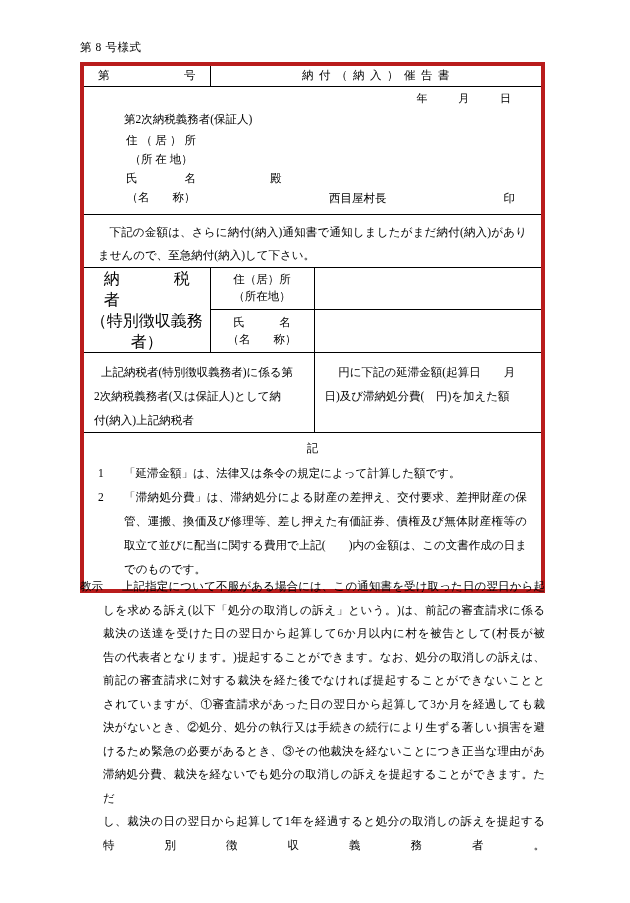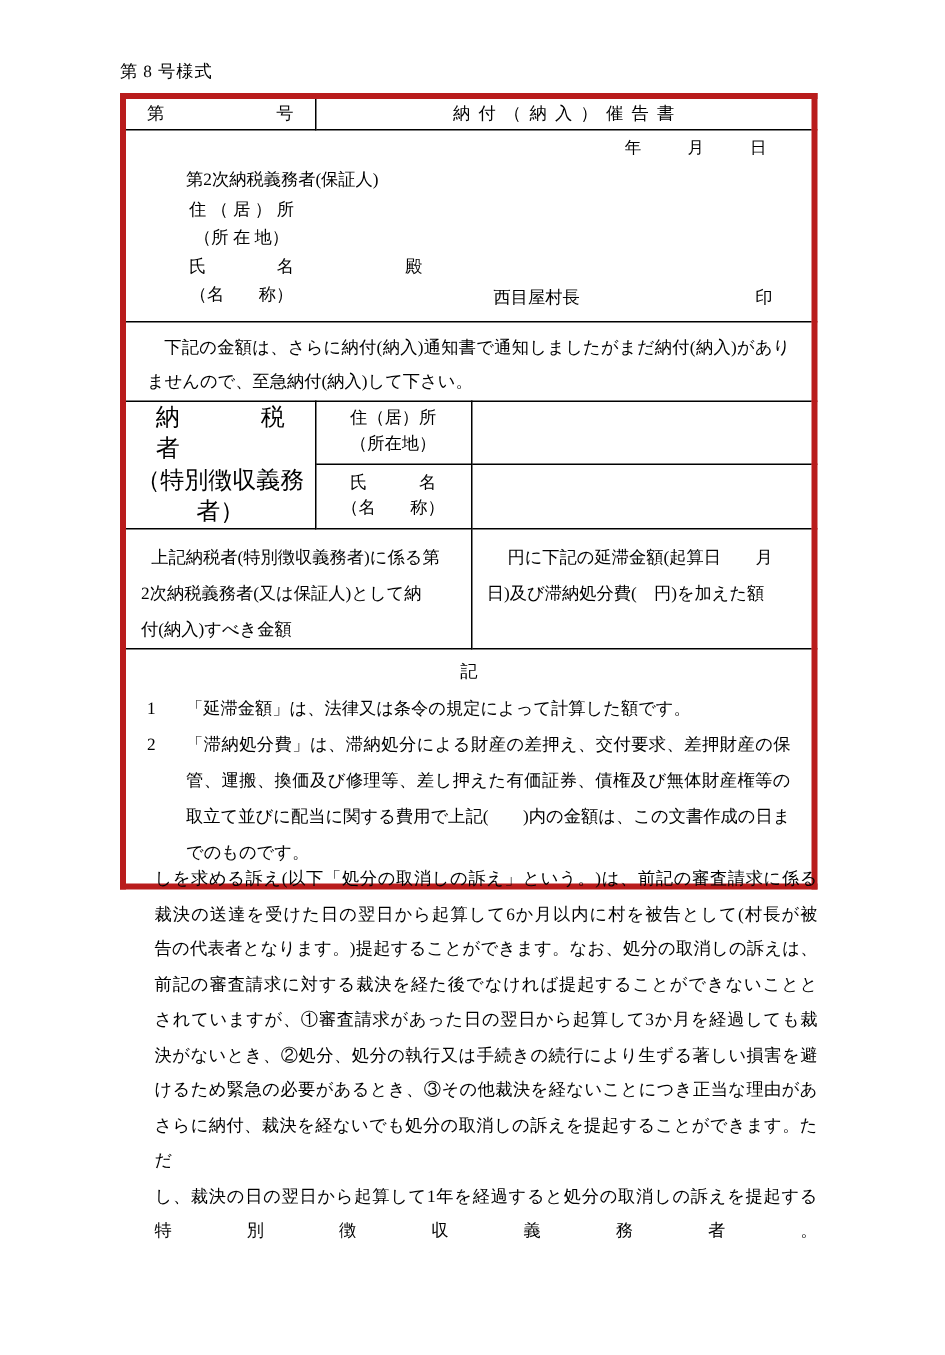--- a/index.html
+++ b/index.html
@@ -344,21 +344,21 @@
           <span class="sl">氏　　　名</span>
           <span class="sl">（名　　称）</span>
         </td>
         <td class="cell-blank-name"></td>
       </tr>
 
       <tr>
         <td class="cell-amt-left" colspan="2">
           <div class="ln1">上記納税者(特別徴収義務者)に係る第</div>
           <div>2次納税義務者(又は保証人)として納</div>
-          <div>付(納入)すべき金額</div>
+          <div>付(納入)上記納税者</div>
         </td>
         <td class="cell-amt-right">
           <div class="ln1">円に下記の延滞金額(起算日　　月</div>
           <div>日)及び滞納処分費(　円)を加えた額</div>
         </td>
       </tr>
 
       <tr>
         <td class="cell-notes" colspan="3">
           <div class="notes-heading">記</div>
@@ -371,25 +371,29 @@
           <div class="note-item">
             <div class="note-num">2</div>
             <div class="note-body">「滞納処分費」は、滞納処分による財産の差押え、交付要求、差押財産の保管、運搬、換価及び修理等、差し押えた有価証券、債権及び無体財産権等の取立て並びに配当に関する費用で上記(　　)内の金額は、この文書作成の日までのものです。</div>
           </div>
         </td>
       </tr>
     </tbody>
   </table>
 
   <div class="instruction">
+    <div class="instruction-row">
+      <div class="instr-label">教示</div>
+      <div class="instr-first-line">上記指定について不服がある場合には、この通知書を受け取った日の翌日から起</div>
+    </div>
     <div class="instr-rest">しを求める訴え(以下「処分の取消しの訴え」という。)は、前記の審査請求に係る</div>
     <div class="instr-rest">裁決の送達を受けた日の翌日から起算して6か月以内に村を被告として(村長が被</div>
     <div class="instr-rest">告の代表者となります。)提起することができます。なお、処分の取消しの訴えは、</div>
     <div class="instr-rest">前記の審査請求に対する裁決を経た後でなければ提起することができないことと</div>
     <div class="instr-rest">されていますが、①審査請求があった日の翌日から起算して3か月を経過しても裁</div>
     <div class="instr-rest">決がないとき、②処分、処分の執行又は手続きの続行により生ずる著しい損害を避</div>
     <div class="instr-rest">けるため緊急の必要があるとき、③その他裁決を経ないことにつき正当な理由があ</div>
-    <div class="instr-rest">さらに納付、裁決を経ないでも処分の取消しの訴えを提起することができます。ただ</div>
+    <div class="instr-rest">滞納処分費、裁決を経ないでも処分の取消しの訴えを提起することができます。ただ</div>
     <div class="instr-rest">し、裁決の日の翌日から起算して1年を経過すると処分の取消しの訴えを提起する</div>
     <div class="instr-rest last-line">特別徴収義務者。</div>
   </div>
 
 </div>
 
 </body></html>

